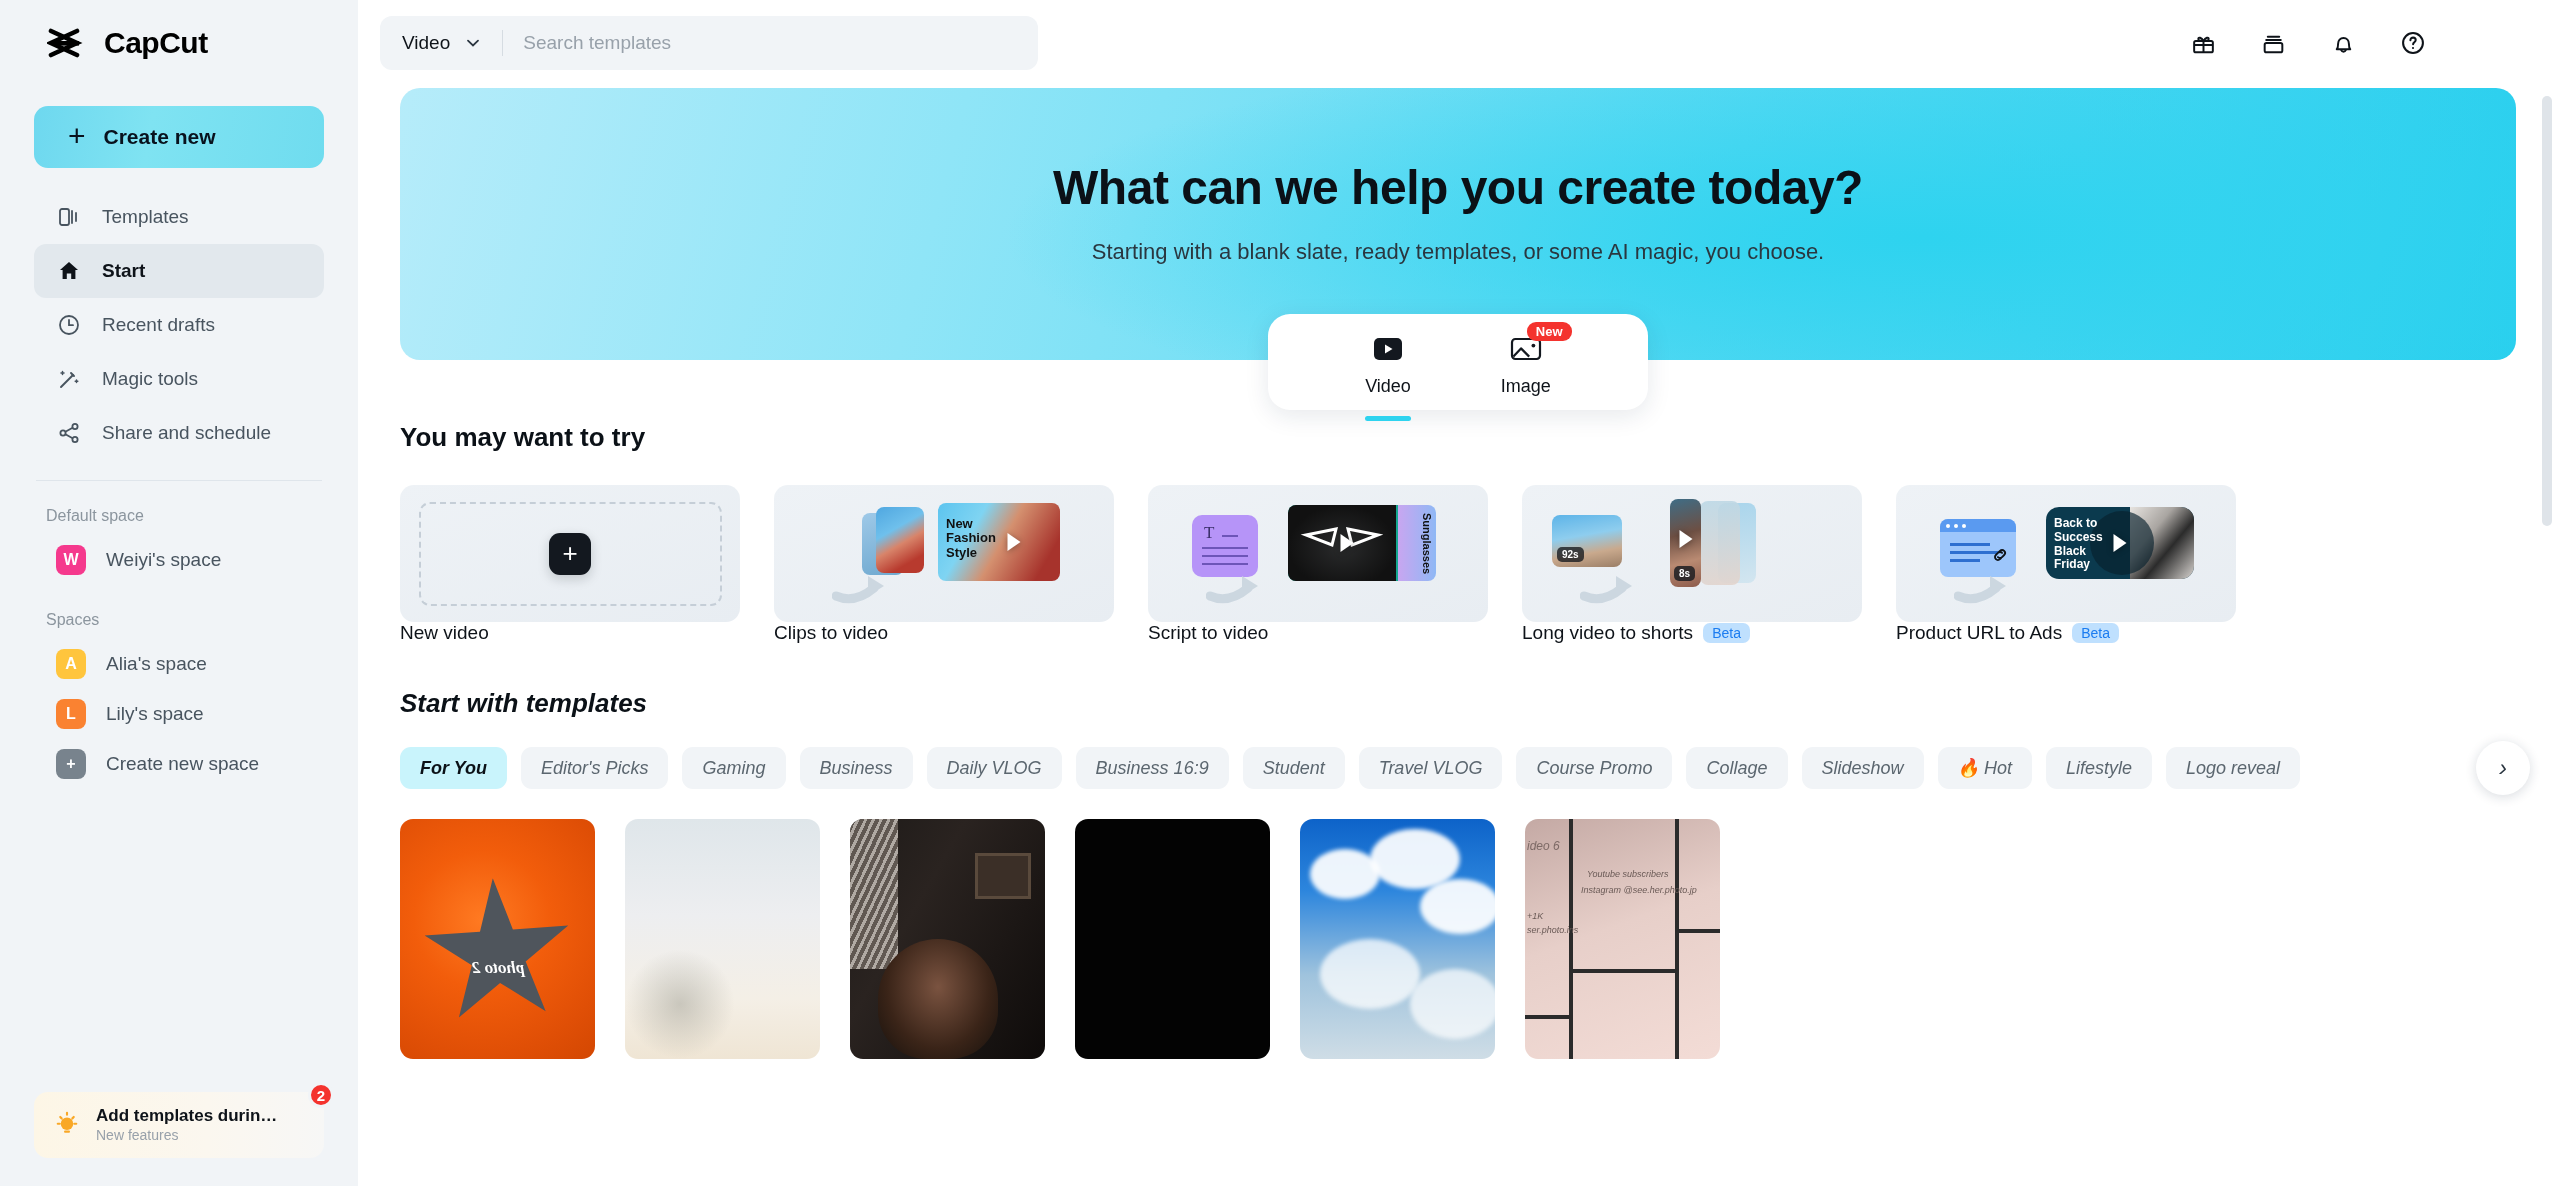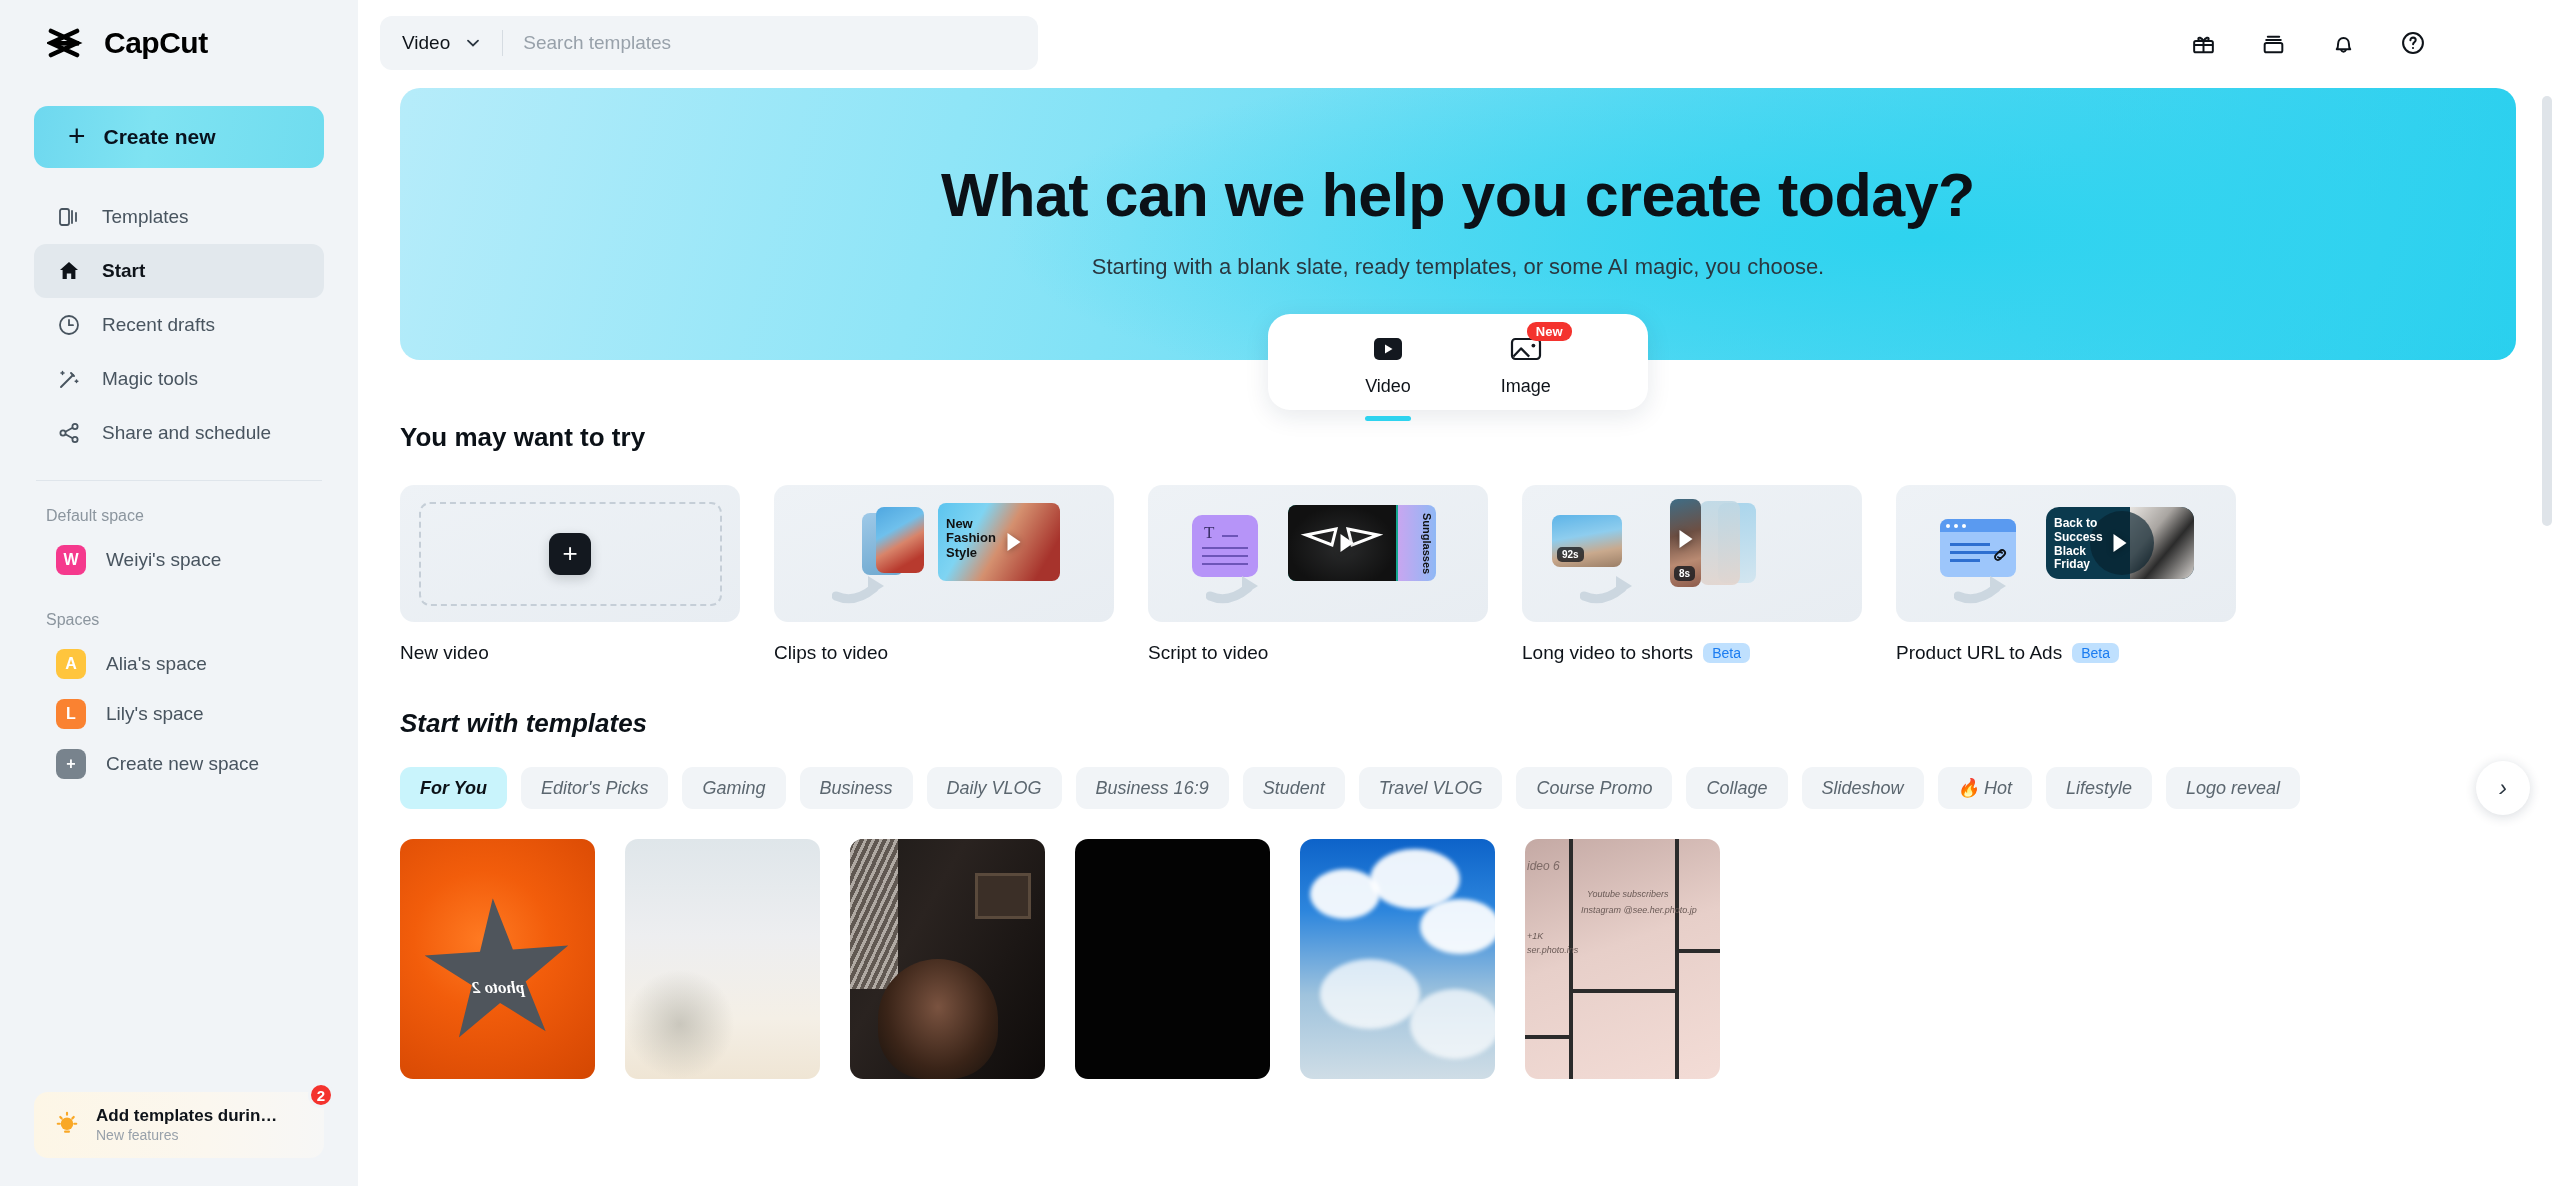--- a/index.html
+++ b/index.html
@@ -117,21 +117,21 @@
     margin-top: 2px;
     height: 272px;
     border-radius: 20px;
     background:
       radial-gradient(ellipse 70% 120% at 72% 55%, #2ed3ef 0%, rgba(46,211,239,0) 62%),
       linear-gradient(105deg, #b6ecfa 0%, #8fe5f7 26%, #57d9f3 62%, #29cfee 100%);
     display: flex; flex-direction: column; align-items: center;
     position: relative; overflow: visible;
   }
   .hero-title {
-    font-size: 61px; font-weight: 700; color: #0b1117;
+    font-size: 48px; font-weight: 700; color: #0b1117;
     margin-top: 72px; letter-spacing: -0.5px;
   }
   .hero-sub { font-size: 22px; color: #2a3740; margin-top: 24px; }
 
   .mode-card {
     position: absolute; left: 50%; transform: translateX(-50%);
     bottom: -50px;
     width: 380px; height: 96px;
     background: #fff; border-radius: 22px;
     box-shadow: 0 6px 24px rgba(16,40,64,0.10);
@@ -155,21 +155,21 @@
   .sec-title { font-size: 26px; font-weight: 700; color: #0b1117; }
   .try-sec { margin-top: 62px; }
   .try-row { display: flex; gap: 34px; margin-top: 32px; }
   .try-card { width: 340px; cursor: pointer; }
   .try-thumb {
     width: 340px; height: 137px; border-radius: 14px;
     background: linear-gradient(160deg, #eef2f6 0%, #e8edf2 100%);
     display: flex; align-items: center; justify-content: center;
     position: relative; overflow: hidden;
   }
-  .try-label { font-size: 19px; color: #0e1319; margin-top: 20px; display: flex; align-items: center; gap: 10px; }
+  .try-label { font-size: 19px; color: #0e1319; display: flex; align-items: center; gap: 10px; }
   .beta {
     background: #bfe0fe; color: #1b7cf0;
     font-size: 14px; font-weight: 500;
     padding: 2px 9px; border-radius: 7px;
   }
   .dashed-box {
     width: 303px; height: 104px; border: 2px dashed #c5ced7; border-radius: 11px;
     display: flex; align-items: center; justify-content: center;
   }
   .plus-btn {

